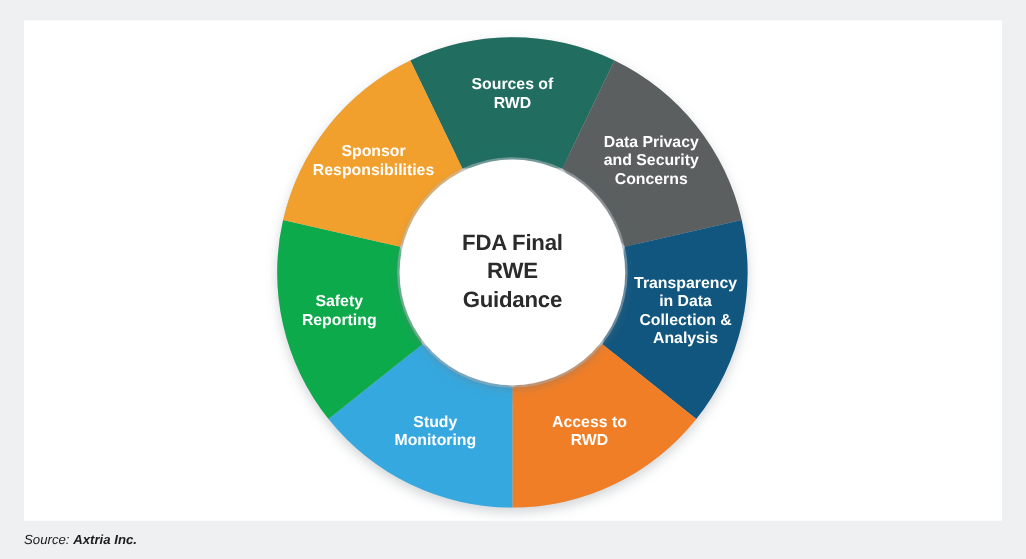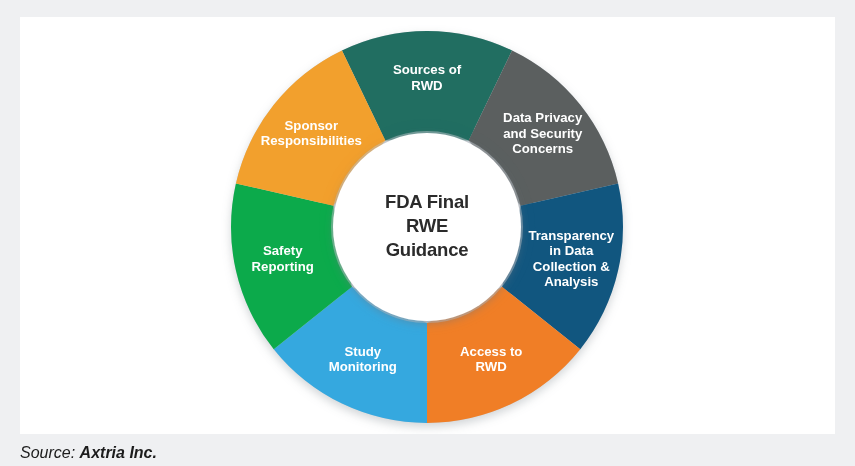--- a/index.html
+++ b/index.html
@@ -56,21 +56,21 @@
     font-weight: bold;
     fill: #2b2b2b;
     text-anchor: middle;
     dominant-baseline: middle;
     letter-spacing: -0.2px;
   }
   .source-line {
     position: absolute;
     left: 20px;
     top: 444px;
-    font-size: 16px;
+    font-size: 11px;
     font-style: italic;
     color: #1c1c1c;
     white-space: nowrap;
     font-family: "Liberation Sans", sans-serif;
   }
   .source-line .src-label {
     font-weight: normal;
     font-style: italic;
   }
   .source-line .src-value {

